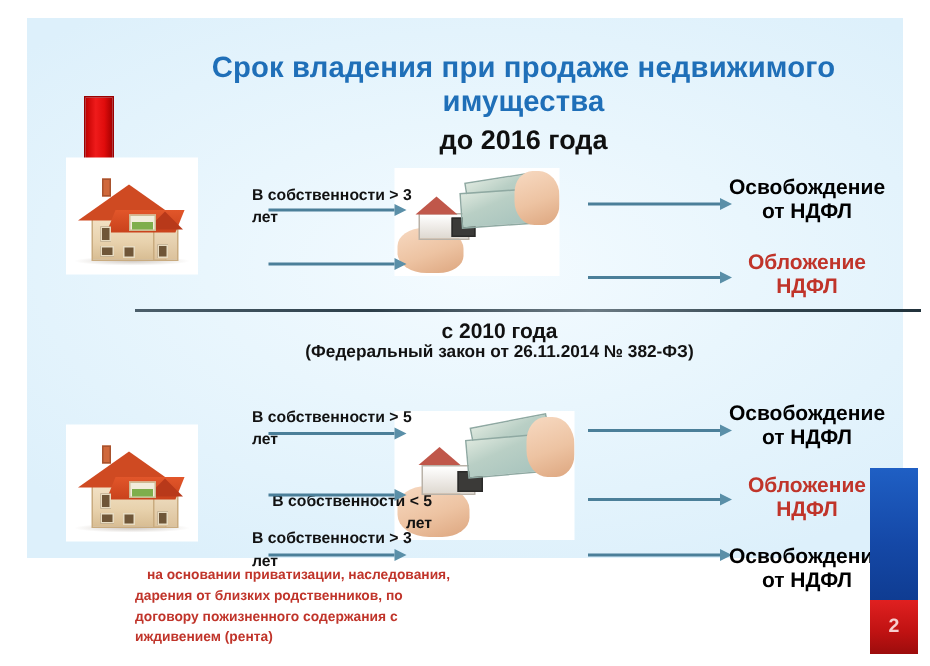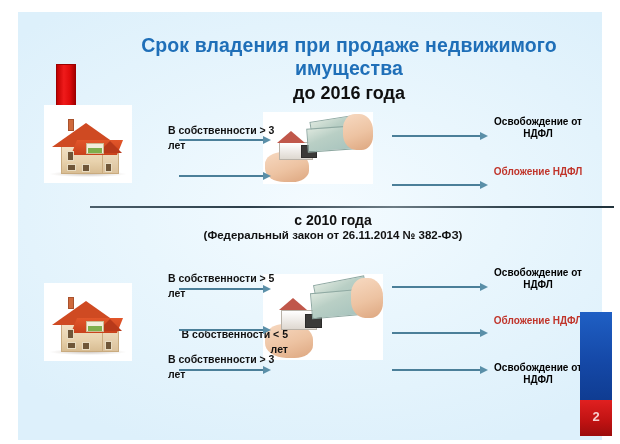--- a/index.html
+++ b/index.html
@@ -21,21 +21,21 @@
     height: 444px;
     background: #ffffff;
   }
 
   
   #canvas {
     position: absolute;
     left: 18px;
     top: 12px;
     width: 584px;
-    height: 428px;
+    height: 360px;
     background:
       radial-gradient(ellipse 70% 60% at 52% 46%, #f4fbff 0%, #e9f6fd 45%, #ddf0fb 100%);
   }
 
   
   #red-bar {
     position: absolute;
     left: 38px;
     top: 52px;
     width: 20px;
@@ -177,21 +177,21 @@
     border-top: 4.5px solid transparent;
     border-bottom: 4.5px solid transparent;
     border-left: 8px solid #5a8fa8;
   }
 
   
   .outcome {
     position: absolute;
     width: 108px;
     text-align: center;
-    font-size: 10px;
+    font-size: 14px;
     font-weight: bold;
     line-height: 1.16;
   }
   .outcome.black { color: #000000; }
   .outcome.red { color: #c0342a; }
 
   
   #divider {
     position: absolute;
     left: 72px;
@@ -385,20 +385,26 @@
     </div>
     <div class="arrow" style="left:374px; top:357px; width:96px;">
       <div class="shaft" style="width:88px;"></div>
         <div class="head" style="left:88px;"></div>
     </div>
 
     <div class="outcome black" style="left:466px; top:255px;">Освобождение от НДФЛ</div>
     <div class="outcome red" style="left:466px; top:303px;">Обложение НДФЛ</div>
     <div class="outcome black" style="left:466px; top:350px;">Освобождение от НДФЛ</div>
 
+    <div id="footnote">
+      <div class="first">на основании  приватизации,  наследования,</div>
+      <div>дарения от близких родственников,  по</div>
+      <div>договору пожизненного содержания с</div>
+      <div>иждивением (рента)</div>
+    </div>
 
     <div id="badge">
       <div class="blue"></div>
       <div class="red">2</div>
     </div>
 
   </div>
 </div>
 
 </body></html>

